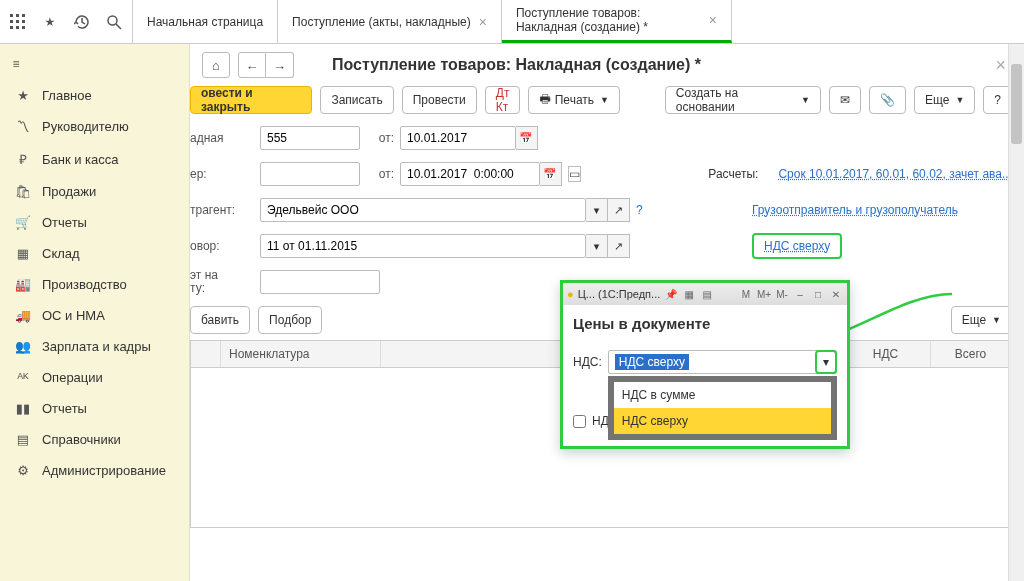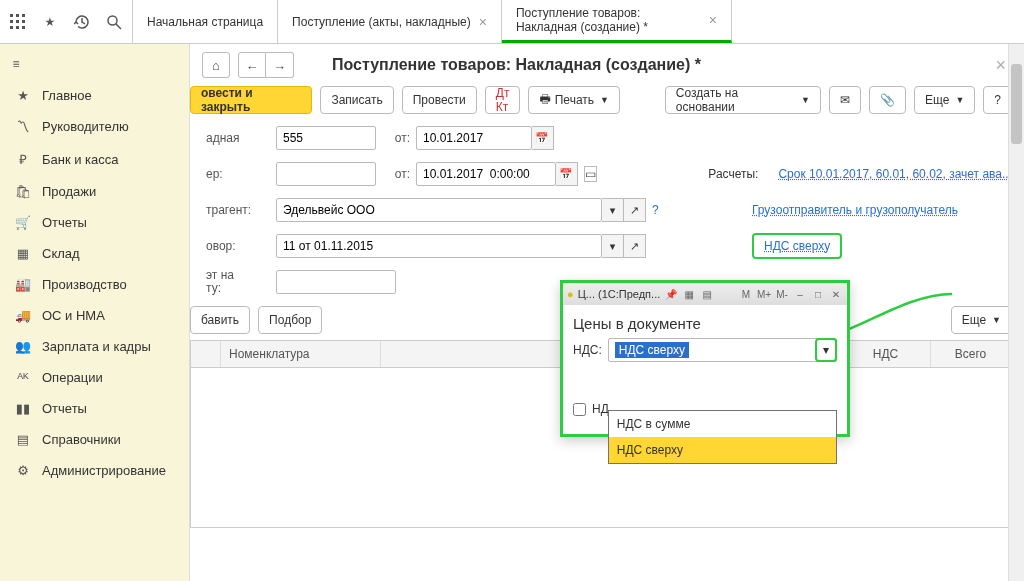--- a/index.html
+++ b/index.html
@@ -27,21 +27,21 @@
 .page-header { display: flex; align-items: center; gap: 8px; margin-bottom: 8px; padding-left: 12px; }
 .icon-button { border: 1px solid #bbb; border-radius: 3px; background: #fff; height: 26px; min-width: 28px; display: flex; align-items: center; justify-content: center; cursor: pointer; font-size: 13px; color: #444; }
 .page-title { font-weight: bold; font-size: 16px; margin-left: 30px; flex: 1; }
 .close-page { font-size: 18px; color: #aaa; cursor: pointer; padding: 0 6px; }
 
 .toolbar { display: flex; gap: 8px; margin-bottom: 10px; align-items: center; padding-left: 0; }
 .btn { border: 1px solid #bbb; border-radius: 4px; background: #fff; height: 28px; padding: 0 10px; display: flex; align-items: center; cursor: pointer; font-size: 12px; gap: 4px; }
 .btn.primary { background: #ffd633; border-color: #e6b800; font-weight: bold; }
 .btn .caret { font-size: 9px; margin-left: 2px; }
 
-.form-area { padding-left: 16px; }
+.form-area { padding-left: 0; }
 .form-row { display: flex; align-items: center; margin-bottom: 8px; min-height: 28px; }
 .form-label { width: 70px; color: #555; padding-right: 6px; font-size: 12px; }
 .input { border: 1px solid #bbb; border-radius: 2px; height: 24px; padding: 0 6px; background: #fff; font-size: 12px; }
 .input.wide { flex: 1; max-width: 370px; }
 .input-group { display: flex; align-items: center; }
 .input-group .addon { border: 1px solid #bbb; border-left: none; height: 24px; width: 22px; display: flex; align-items: center; justify-content: center; background: #f4f4f4; cursor: pointer; font-size: 11px; }
 .checkbox-lbl { display: flex; align-items: center; gap: 6px; }
 .link { color: #2a6fc9; text-decoration: underline dotted; cursor: pointer; }
 .right-col { margin-left: auto; padding-left: 20px; min-width: 280px; }
 
@@ -53,27 +53,27 @@
 .table-head { display: flex; border: 1px solid #ccc; background: #f4f4f4; margin-top: 6px; height: 28px; }
 .th { padding: 6px 8px; border-right: 1px solid #ddd; font-size: 12px; color: #555; display:flex; align-items:center; }
 .table-body { border: 1px solid #ccc; border-top: none; height: 160px; background: #fff; }
 
 
 .popup { position: absolute; left: 370px; top: 236px; width: 290px; border: 3px solid #2ecc40; background: #fff; box-shadow: 0 4px 12px rgba(0,0,0,.2); z-index: 50; }
 .popup-titlebar { background: linear-gradient(#eee,#ddd); height: 22px; display: flex; align-items: center; padding: 0 4px; font-size: 11px; gap: 4px; }
 .popup-titlebar .tb-icon { width: 14px; height: 14px; display: flex; align-items: center; justify-content: center; font-size: 10px; color: #666; }
 .popup-titlebar .tb-spacer { flex: 1; }
 .popup-body { padding: 10px; }
-.popup-heading { font-size: 15px; font-weight: normal; margin-bottom: 6px; }
+.popup-heading { font-size: 15px; font-weight: bold; margin-bottom: 18px; }
 .popup-row { display: flex; align-items: center; gap: 6px; margin-bottom: 8px; }
 .select-box { position: relative; flex: 1; }
 .select-input { width: 100%; height: 24px; border: 1px solid #bbb; border-radius: 2px; display: flex; align-items: center; padding: 0 22px 0 6px; background: #fff; }
 .select-input .selected { background: #2a6fc9; color: #fff; padding: 1px 4px; }
 .select-caret-box { position: absolute; right: 0; top: 0; width: 22px; height: 24px; border: 2px solid #2ecc40; border-radius: 4px; display: flex; align-items: center; justify-content: center; background: #fff; cursor: pointer; }
-.dropdown { position: absolute; left: 0; top: 26px; width: 100%; border: 1px solid #737373; background: #fff; z-index: 60; margin-top: 46px; }
+.dropdown { position: absolute; left: 0; top: 26px; width: 100%; border: 6px solid #737373; background: #fff; z-index: 60; }
 .dropdown .opt { padding: 6px 8px; cursor: pointer; }
 .dropdown .opt.sel { background: #ffd633; }
 
 
 .arrow-svg { position: absolute; left: 644px; top: 246px; z-index: 40; pointer-events:none; }
 
 
 .vscroll { position: absolute; right: 0; top: 44px; width: 16px; bottom: 0; background: #f0f0f0; border-left: 1px solid #ddd; }
 .vscroll .thumb { position: absolute; left: 2px; right: 2px; top: 20px; height: 80px; background: #c4c4c4; border-radius: 3px; }
 

